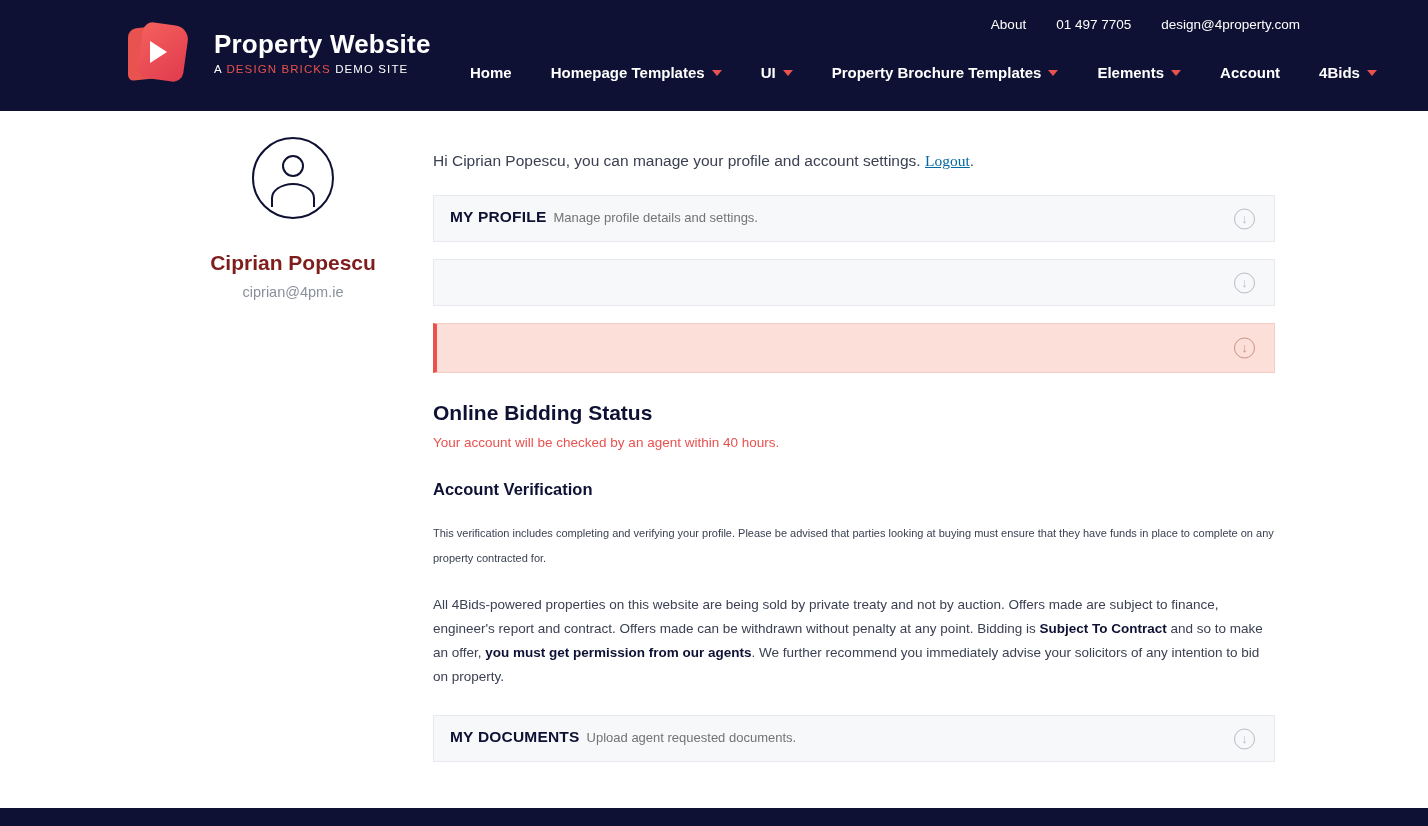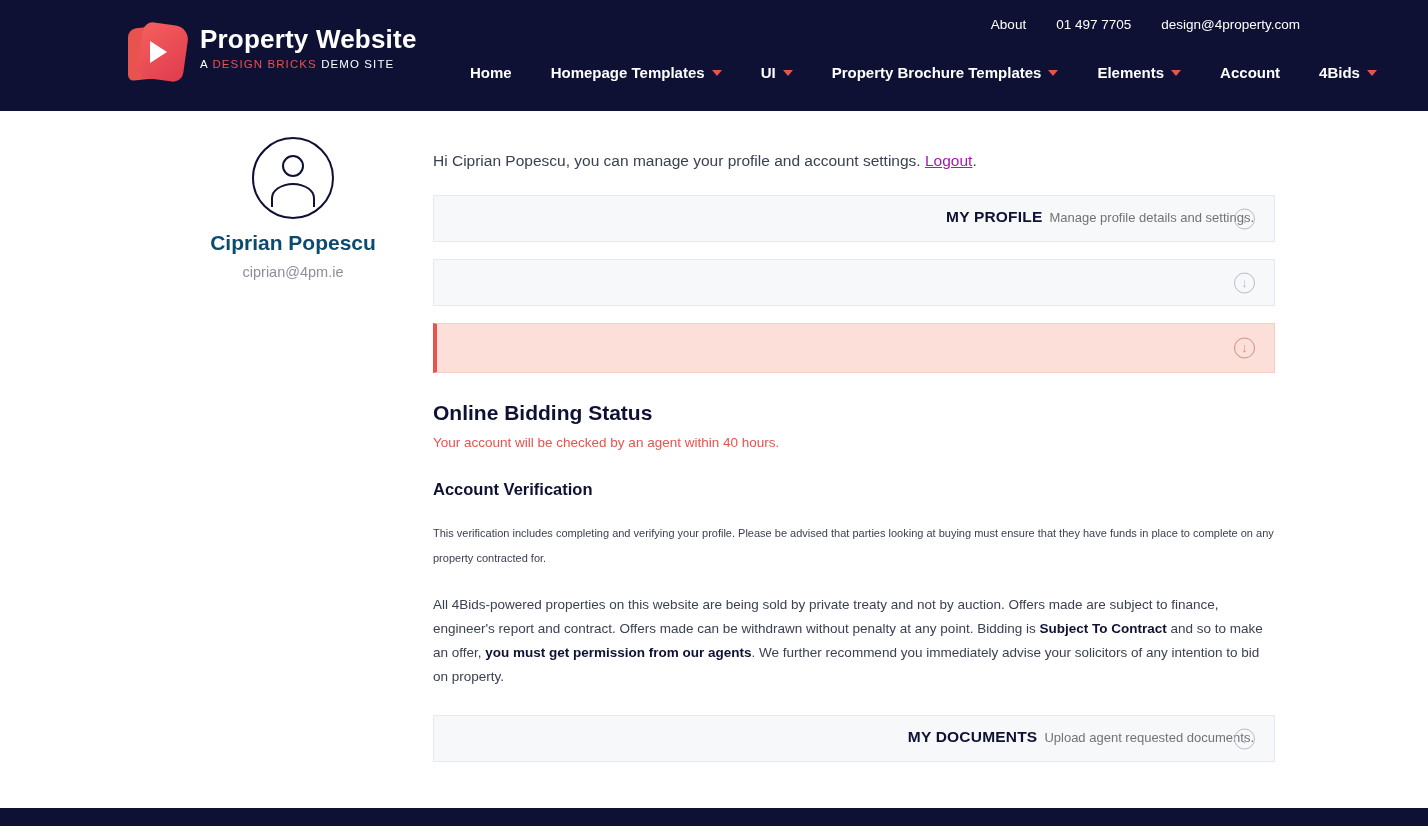--- a/index.html
+++ b/index.html
@@ -16,21 +16,22 @@
     position: relative;
     width: 1428px;
     height: 111px;
     background: #0e1133;
   }
   .logo-wrap {
     position: absolute;
     left: 128px;
     top: 24px;
     display: flex;
-    gap: 14px;
+    align-items: center;
+    gap: 28px;
   }
   .logo-mark {
     position: relative;
     width: 58px;
     height: 58px;
   }
   .logo-mark .shape-back {
     position: absolute;
     left: 0; top: 3px;
     width: 40px; height: 52px;
@@ -142,58 +143,58 @@
     position: absolute;
     left: 50%; top: 44px;
     transform: translateX(-50%);
     width: 44px; height: 30px;
     border: 2px solid #0e1133;
     border-radius: 50% 50% 0 0;
     border-bottom: none;
     clip-path: inset(0 0 6px 0);
   }
   .user-name {
-    margin-top: 12px;
+    margin-top: 32px;
     font-size: 21px;
     font-weight: bold;
-    color: #0c4a6e;
+    color: #7f1d1d;
   }
   .user-email {
     margin-top: 9px;
     font-size: 14.5px;
     color: #8a8f9c;
   }
 
   .content {
     position: absolute;
     left: 433px;
     top: 38px;
     width: 842px;
   }
   .greeting {
     font-size: 15.5px;
     color: #3b4152;
     line-height: 24px;
   }
   .greeting a {
-    color: #a21caf;
+    color: #0369a1;
     text-decoration: underline;
+    font-family: Liberation Serif, serif;
   }
 
   .acc-row {
     position: relative;
     background: #f7f8fa;
     border: 1px solid #e7e9ee;
     height: 47px;
     display: flex;
     align-items: center;
     padding: 0 20px 4px 8px;
     margin-top: 17px;
     cursor: pointer;
-    justify-content: flex-end;
   }
   .acc-row.first { margin-top: 22px; }
   .acc-title {
     font-size: 15.5px;
     font-weight: bold;
     color: #0e1133;
     letter-spacing: 0.2px;
     padding-left: 0px;
   }
   .acc-sub {

